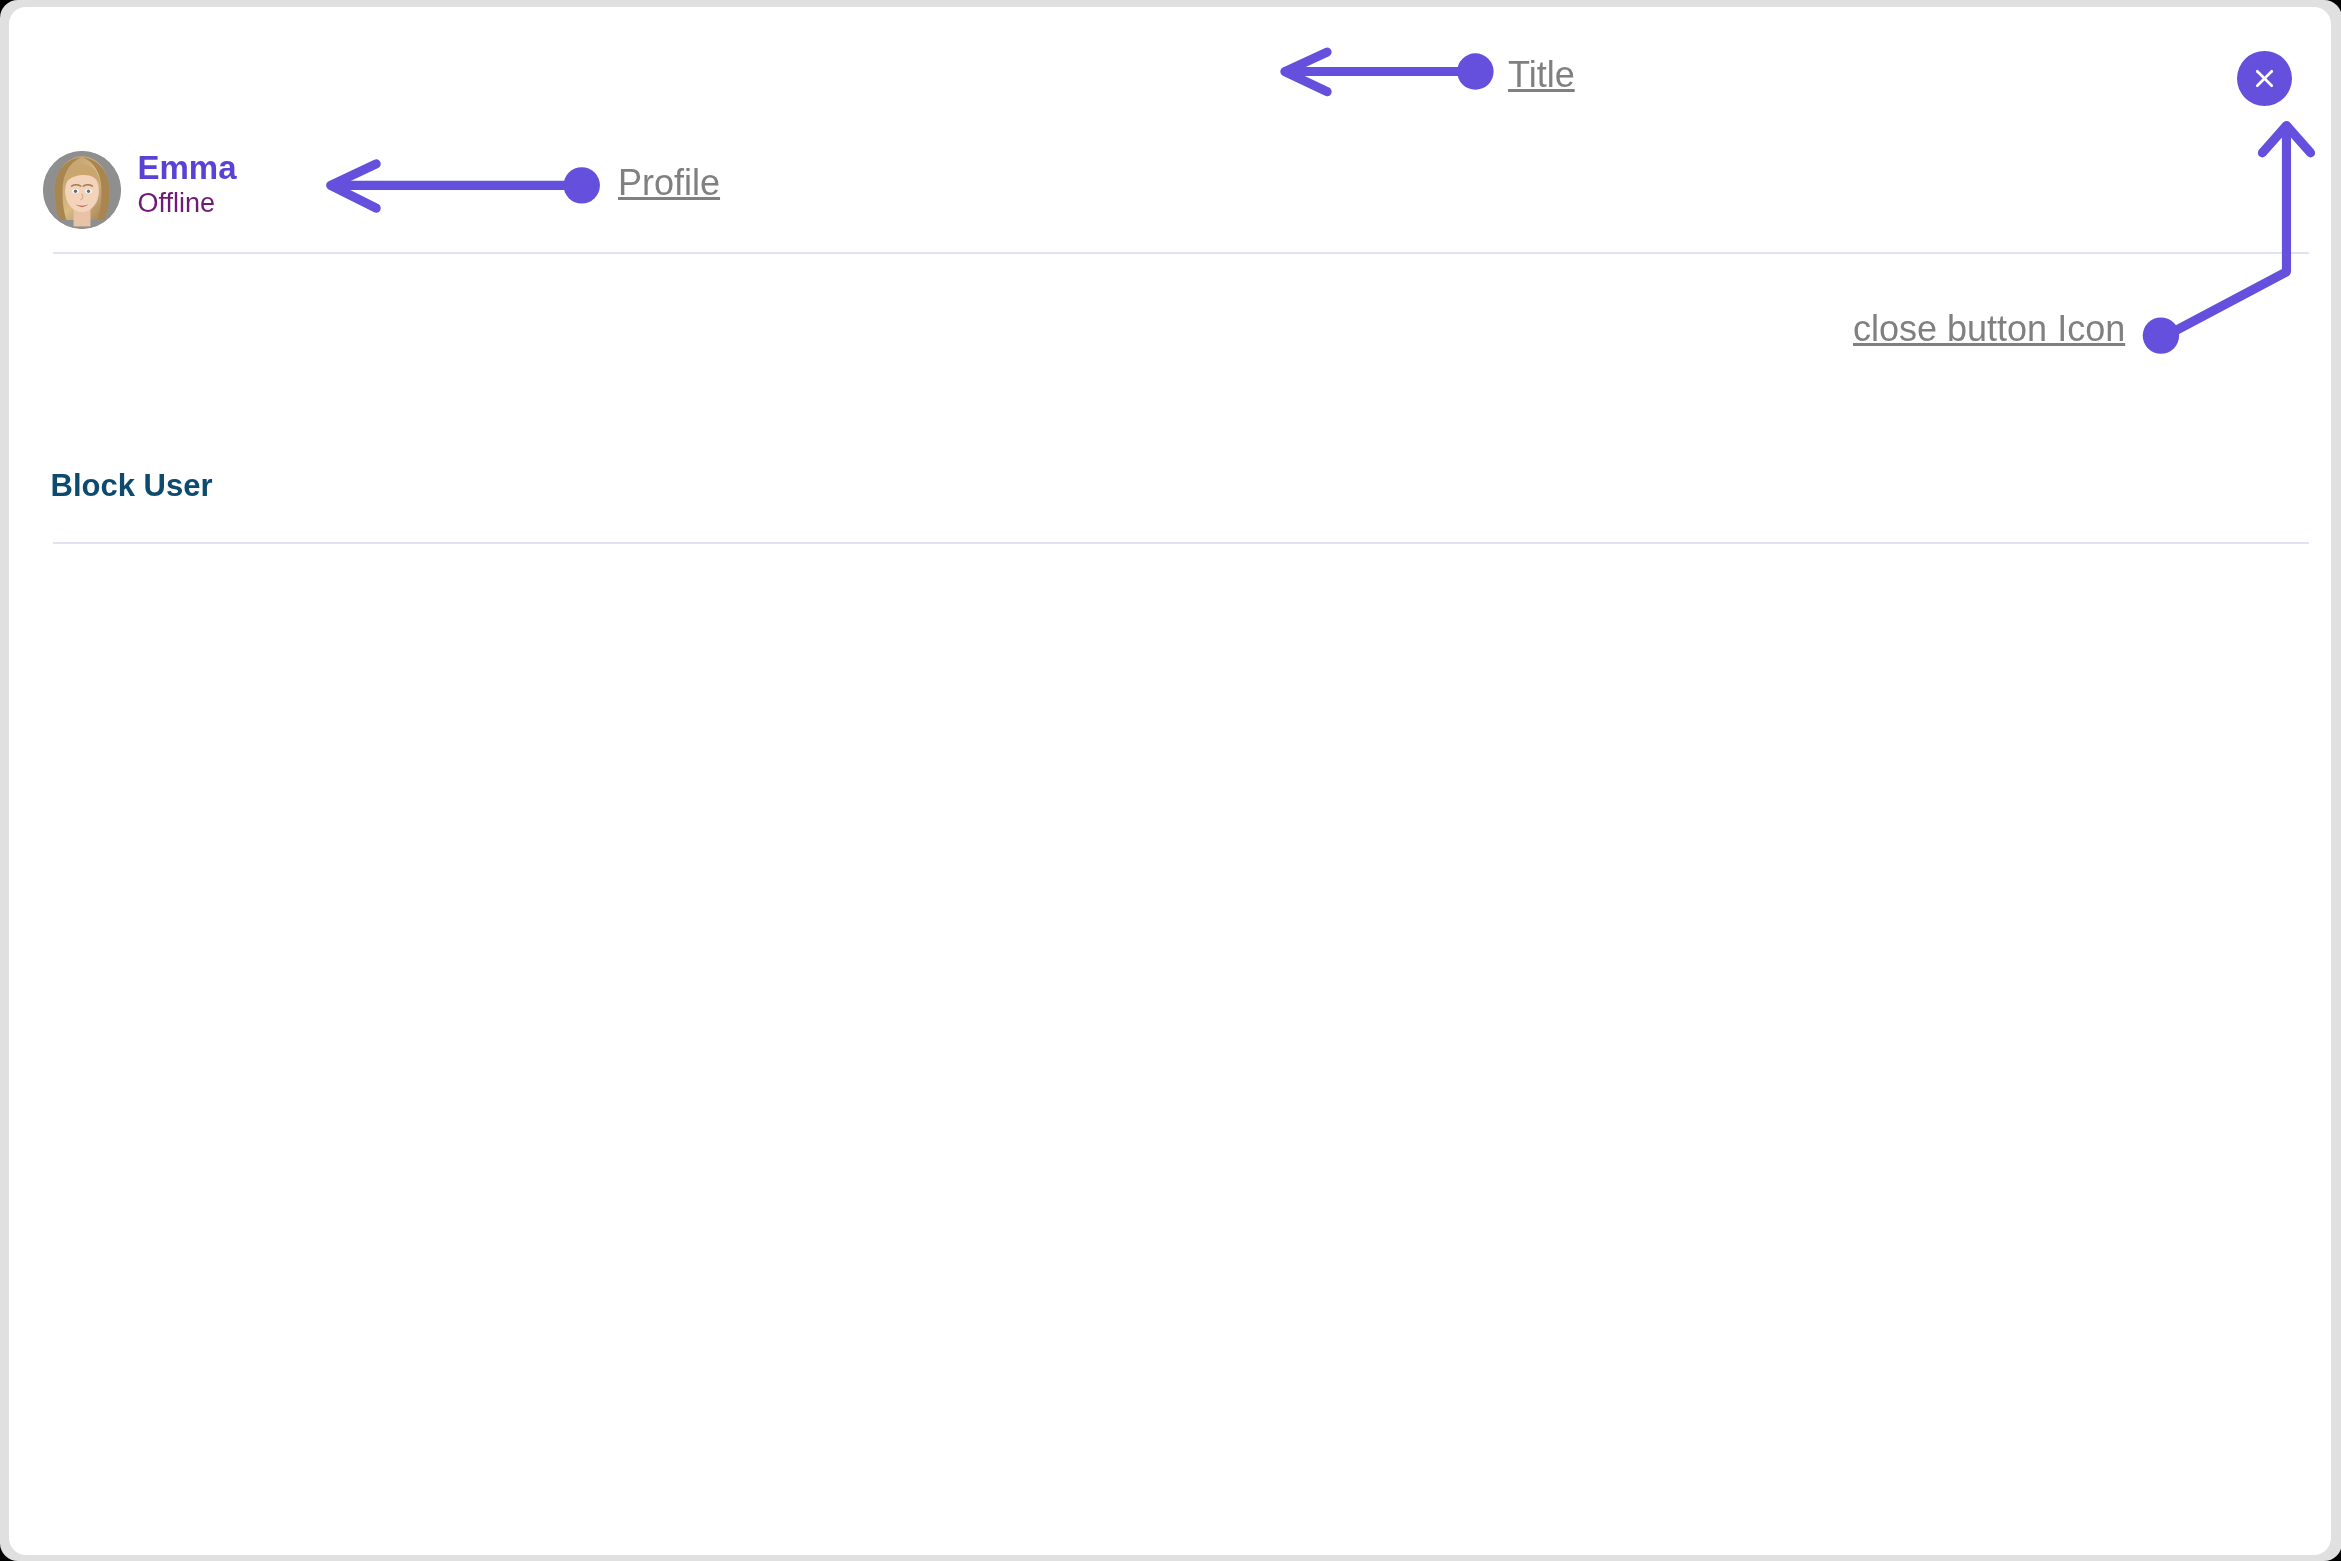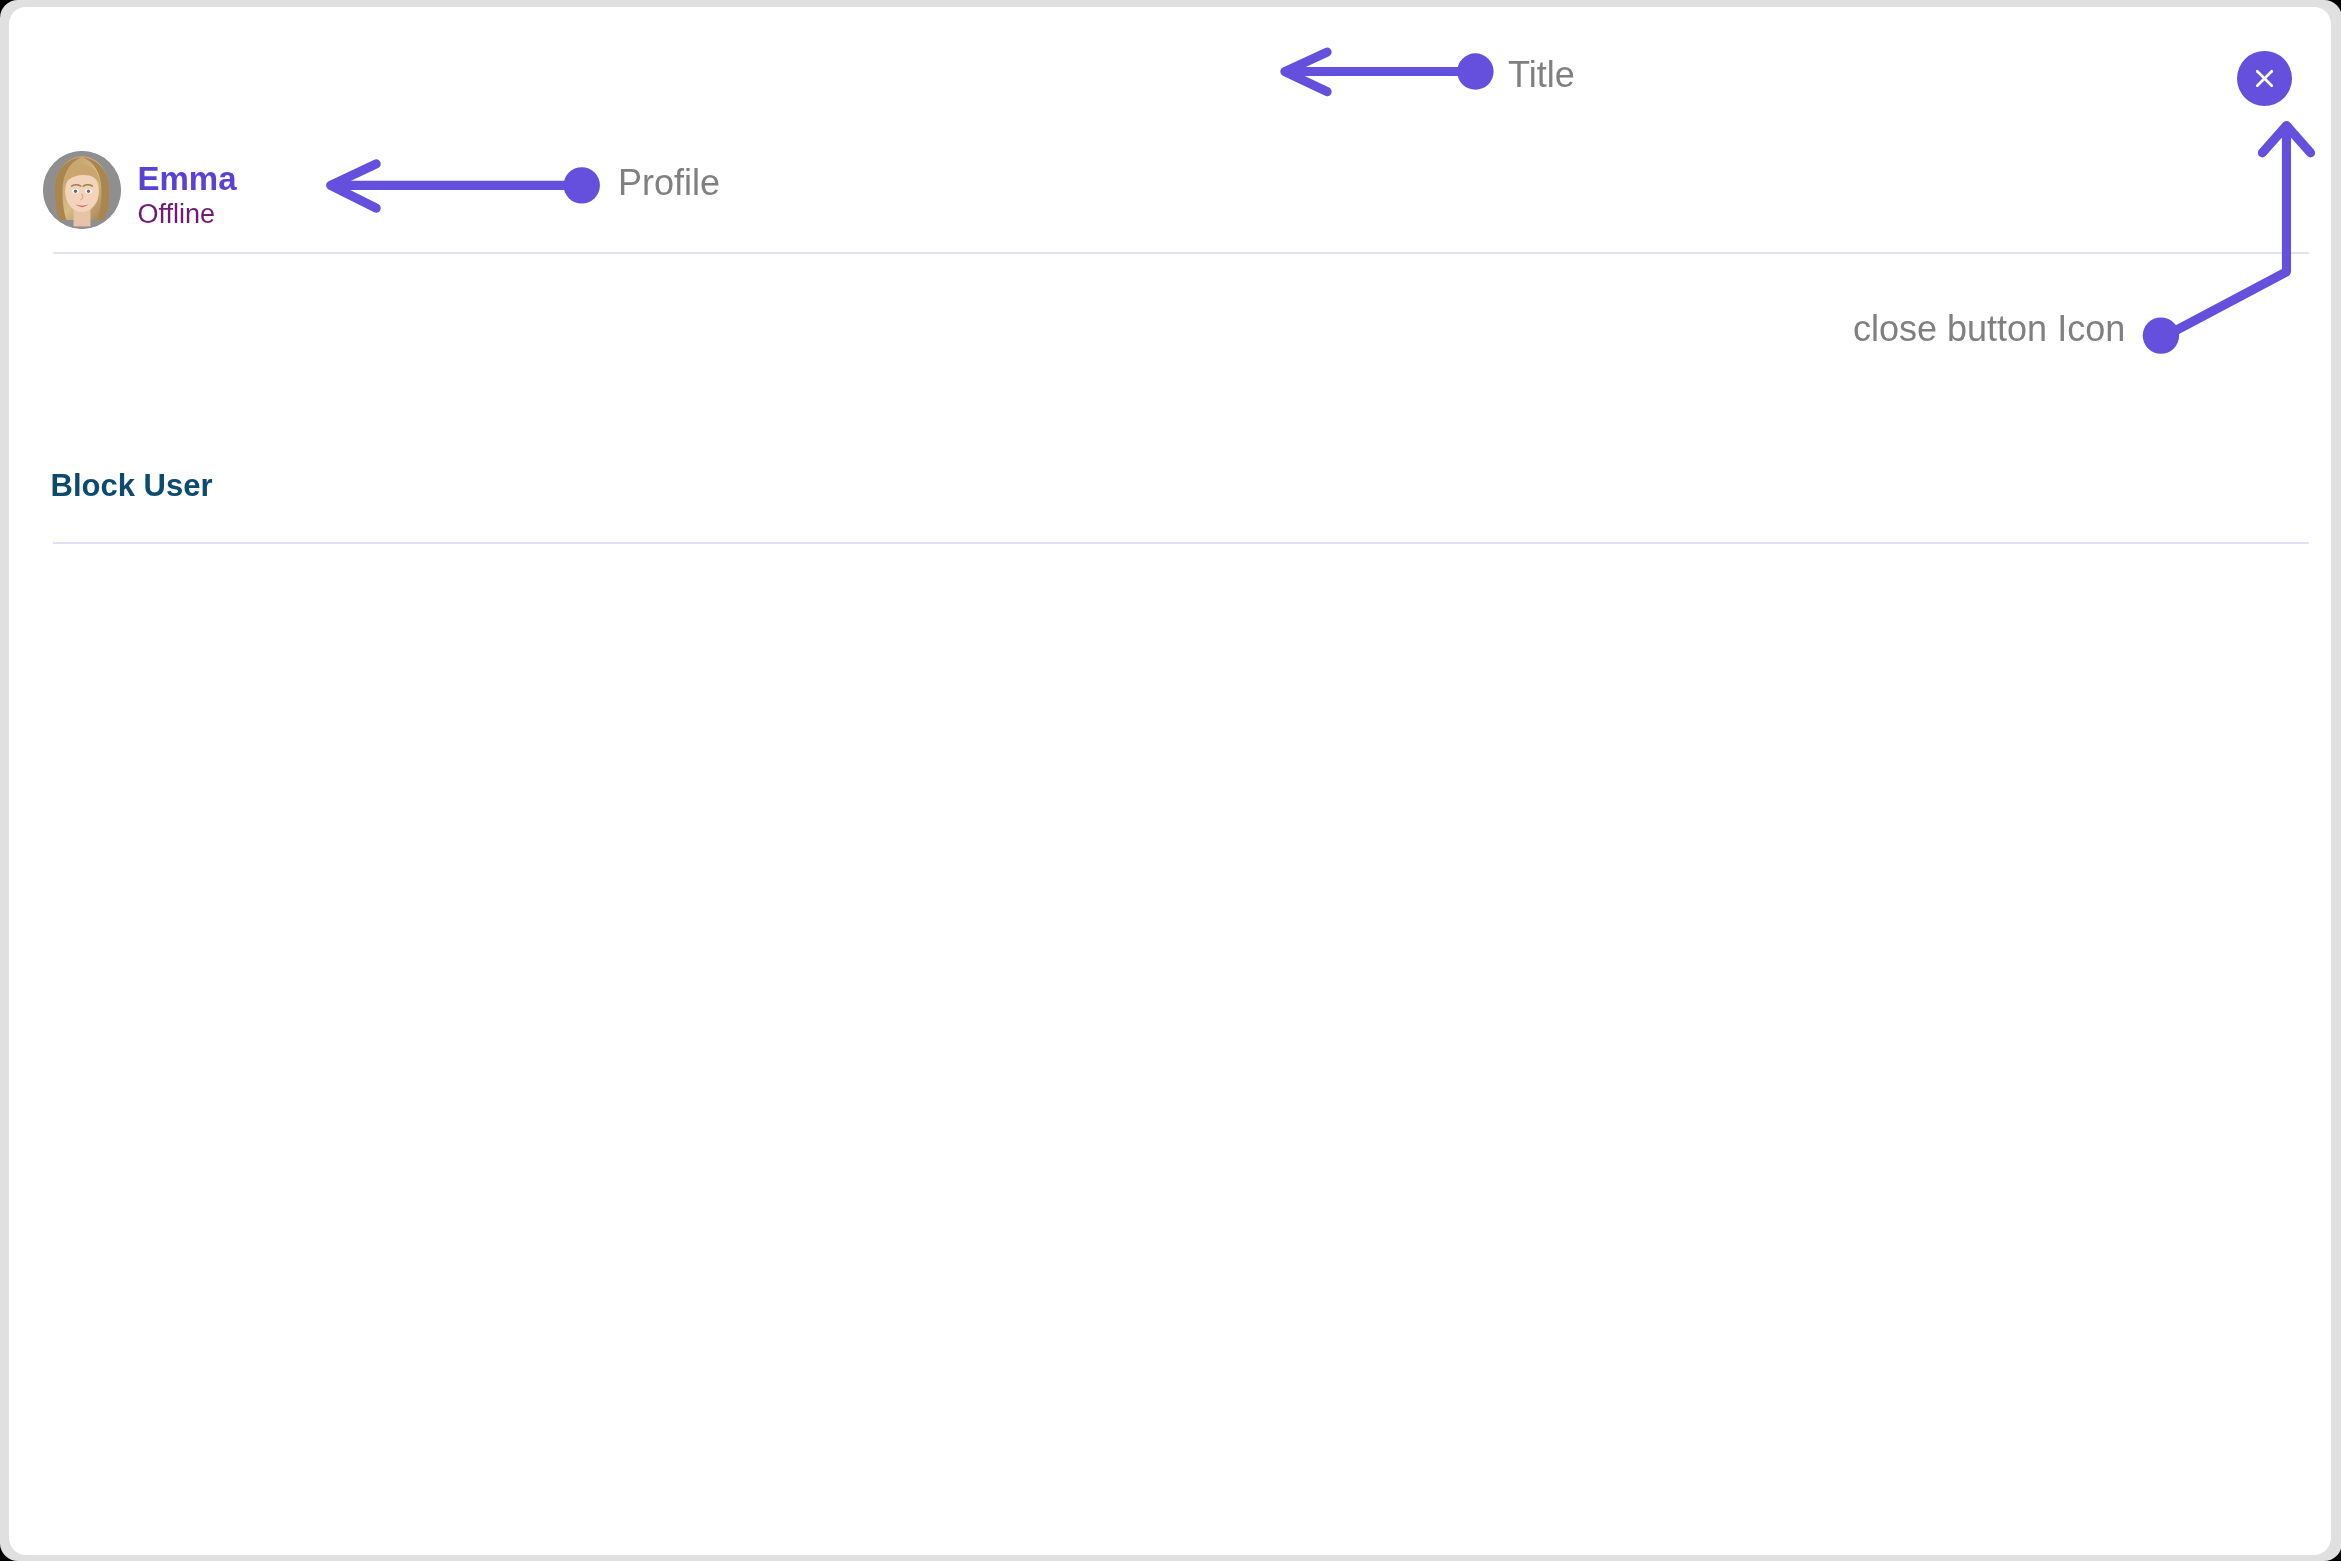--- a/index.html
+++ b/index.html
@@ -71,21 +71,21 @@
     justify-content: center;
   }
   .close-button svg { display: block; }
 
   
   .profile-row {
     position: absolute;
     left: 34px;
     top: 144px;
     display: flex;
-    align-items: flex-end;
+    align-items: flex-start;
     gap: 17px;
   }
 
   .avatar {
     width: 78px;
     height: 78px;
     border-radius: 50%;
     overflow: hidden;
     flex: 0 0 auto;
     background: #8d8d8d;
@@ -149,20 +149,21 @@
     pointer-events: none;
   }
   .anno-label {
     position: absolute;
     color: #808080;
     font-size: 36px;
     font-weight: normal;
     line-height: 1;
     white-space: nowrap;
     font-family: "Liberation Sans", sans-serif;
+    text-decoration: underline;
   }
   .anno-title-label   { left: 1508px; top: 57px; }
   .anno-profile-label { left: 618px;  top: 165px; }
   .anno-close-label   { left: 1809px; top: 311px; margin-left: 44px; }
 </style>
 </head>
 <body>
 
 <div id="root">
 

